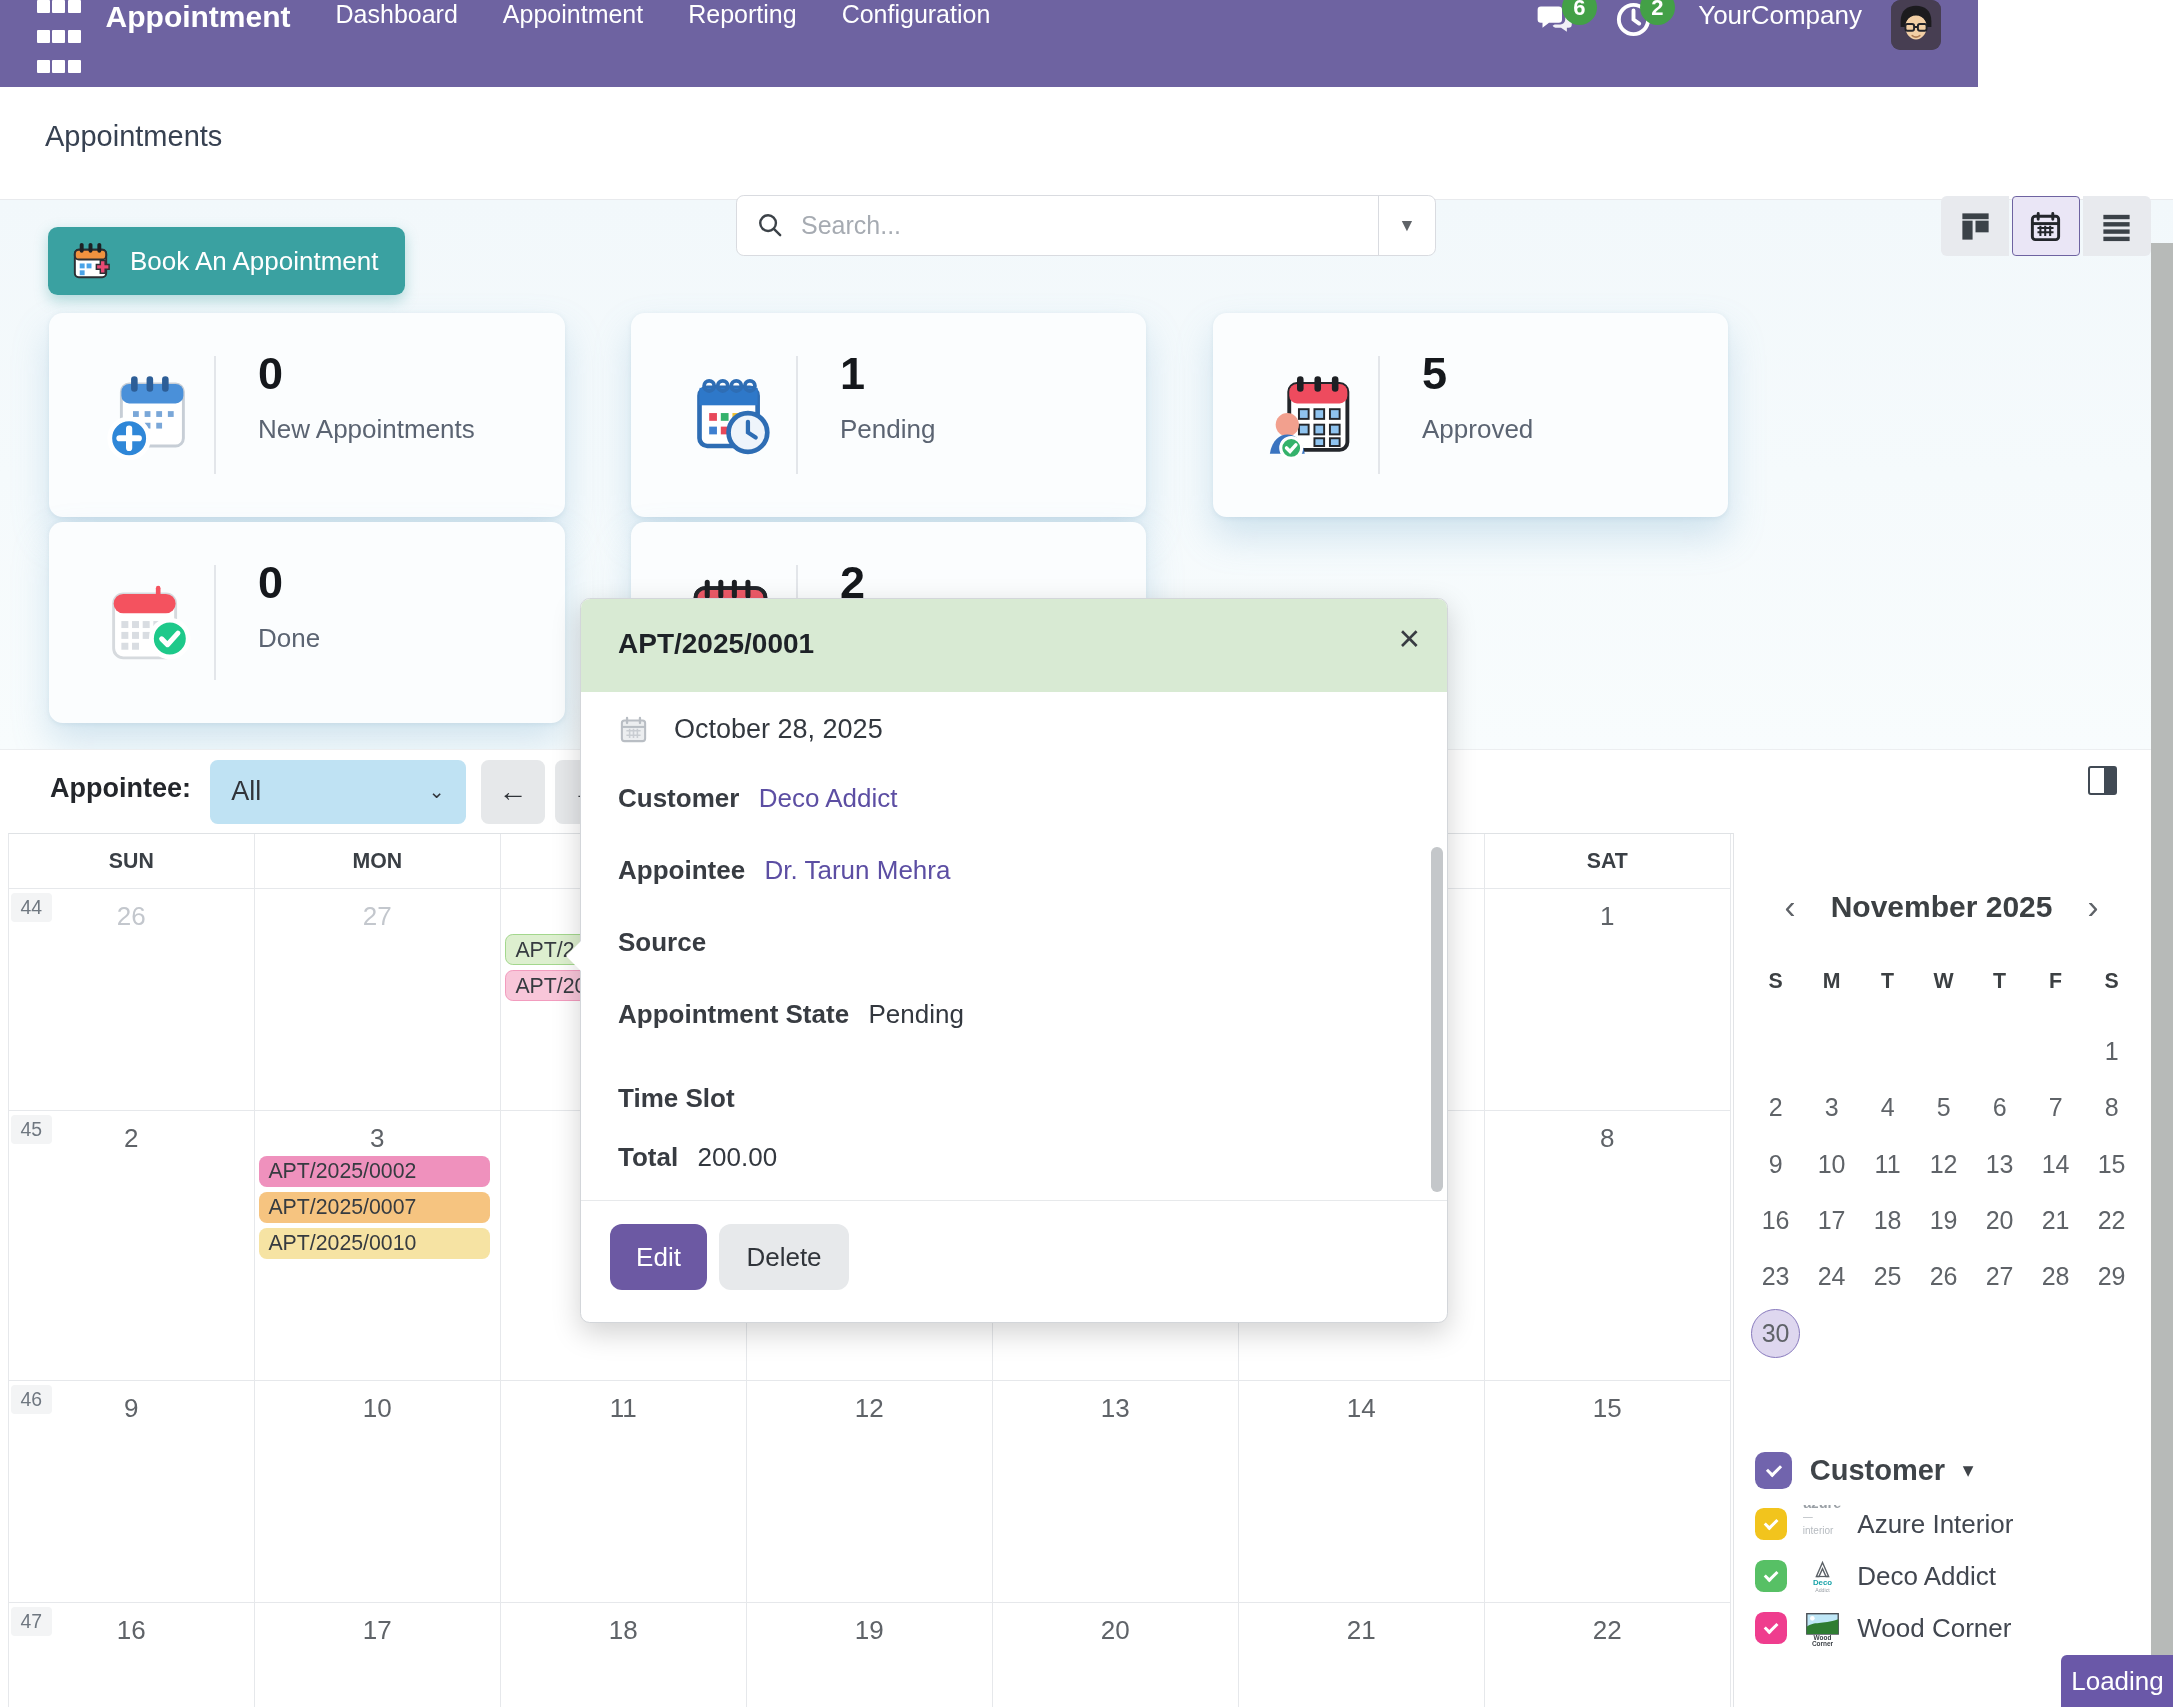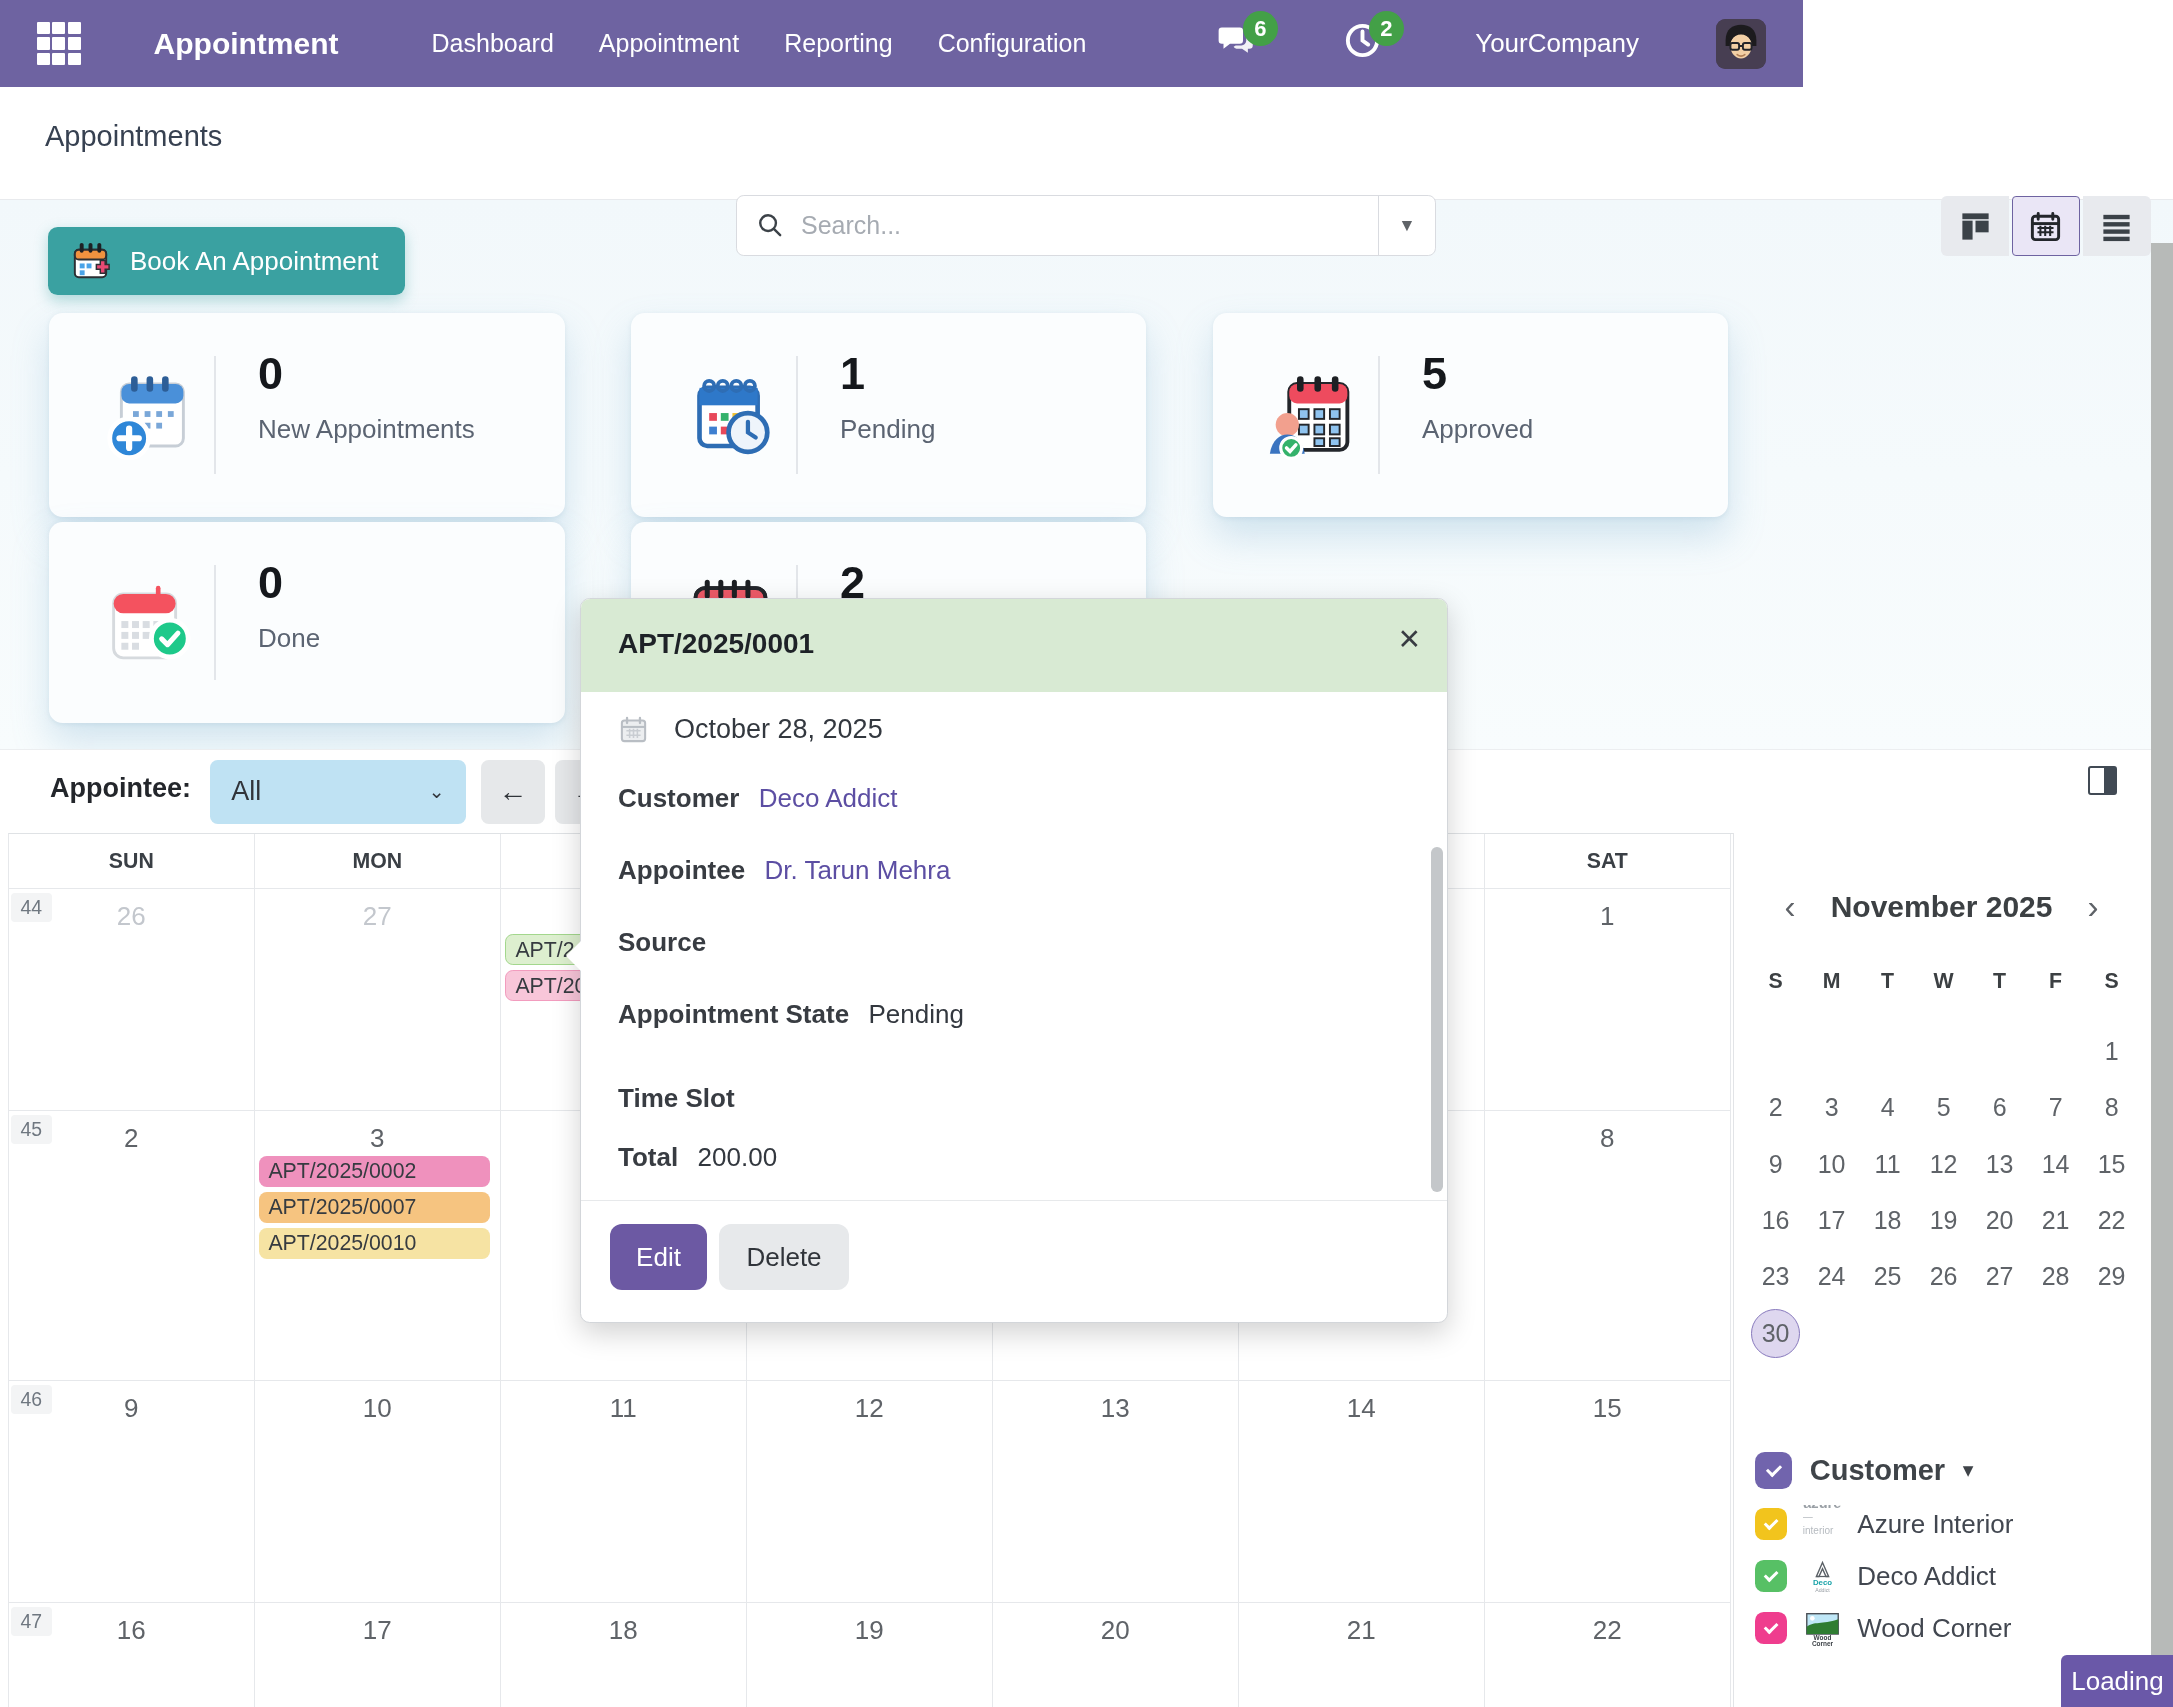--- a/index.html
+++ b/index.html
@@ -1,20 +1,20 @@
 <!DOCTYPE html>
 <html style="--c-nav: #6e63a1; --c-teal: #3aa1a1; --c-badge: #43a047; --c-link: #5c4ea3; --c-popover-header: #d8ead3; --c-edit: #6c59a3; --c-select: #bfe2f3; --c-pill-green-bg: #ddefcf; --c-pill-green-border: #a3d78d; --c-pill-pinklight-bg: #f8c6d9; --c-pill-pinklight-border: #f29cbe; --c-pill-pink: #ef91bd; --c-pill-orange: #f6c480; --c-pill-yellow: #f6e3a3; --c-loading: #6a58a8; --c-selected-day-bg: #ded7ef; --c-selected-day-border: #887abd;"><head>
 <meta charset="utf-8">
 <style>
   html,body{margin:0;padding:0;}
   body{width:2174px;height:1708px;position:relative;overflow:hidden;background:#fff;
        font-family:"Liberation Sans",sans-serif;color:#30343a;}
   
-  .topnav{position:absolute;left:0;top:0;width:1803px;height:87px;background:var(--c-nav,#6e63a1);
-          display:flex;align-items:center;padding:0 37px;box-sizing:border-box;color:#fff;z-index:5;gap:48px;}
+  .topnav{position:absolute;left:0;top:0;width:1978px;height:87px;background:var(--c-nav,#6e63a1);
+          display:flex;padding:0 37px;box-sizing:border-box;color:#fff;z-index:5;}
   .apps{display:grid;grid-template-columns:repeat(3,12.6px);grid-gap:2.9px;margin-right:25px;cursor:pointer;}
   .apps span{width:12.6px;height:12.6px;background:#fff;border-radius:1px;}
   .appname{font-size:30px;font-weight:bold;margin-right:45px;}
   .menu{display:flex;gap:45px;font-size:25px;}
   .menu .nav-item{cursor:pointer;}
   .spacer{flex:1;}
   .navicon{position:relative;width:45px;height:45px;margin-right:33px;cursor:pointer;}
   .navicon svg{width:39px;height:39px;}
   .badge{position:absolute;top:-9.7px;right:-15.5px;min-width:35px;height:35px;border-radius:17.5px;
          background:var(--c-badge,#43a047);color:#fff;font-size:22px;font-weight:bold;

